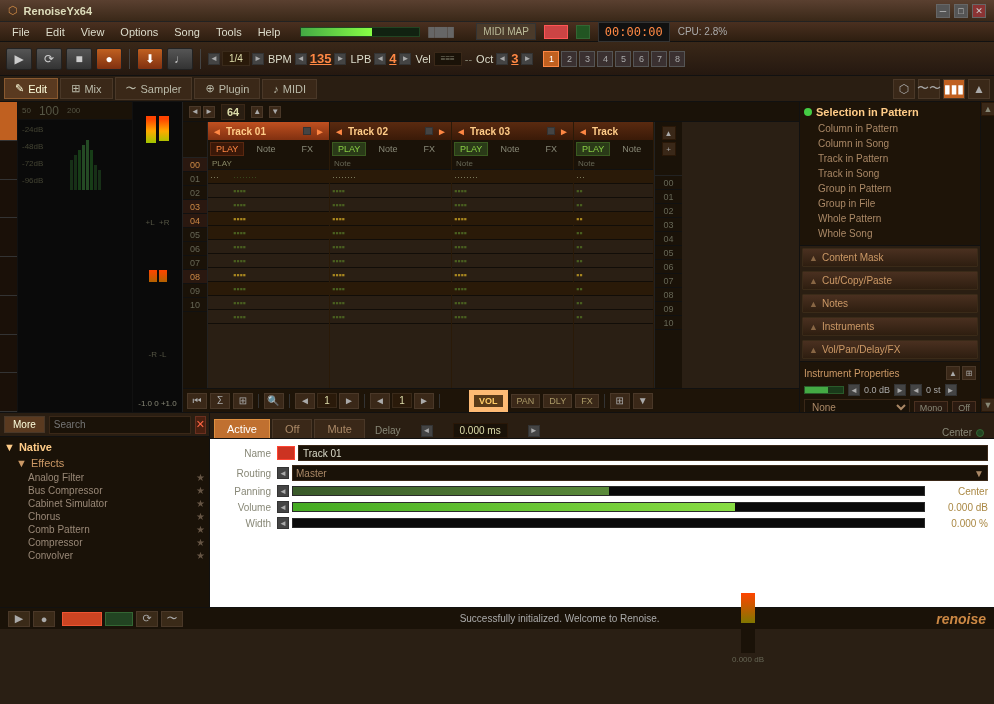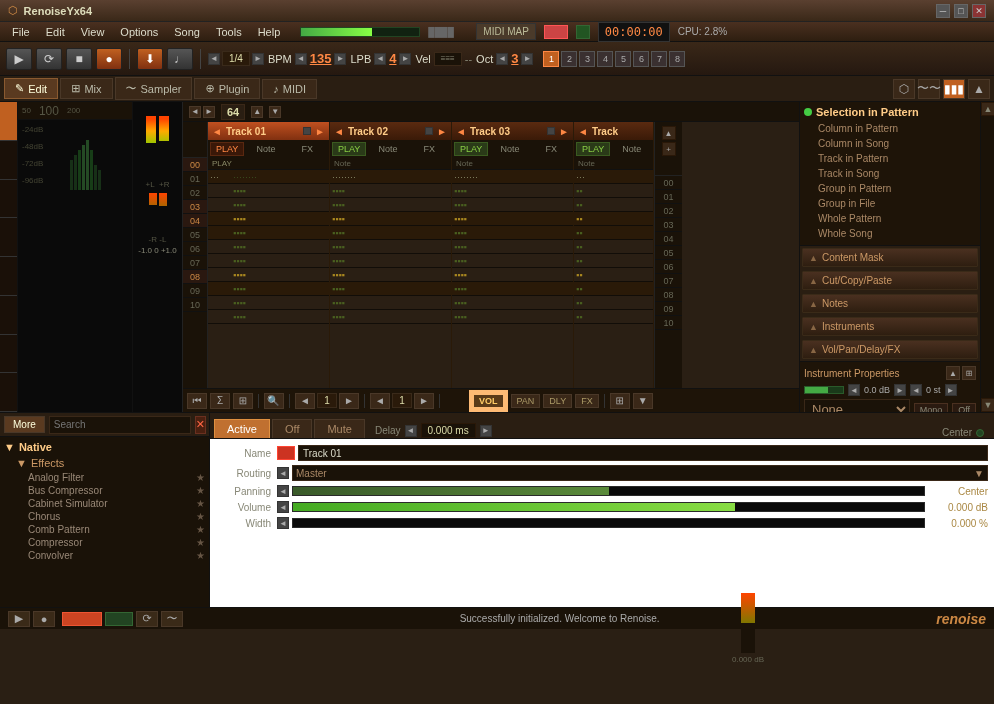--- a/index.html
+++ b/index.html
@@ -170,21 +170,21 @@
       display: flex;
       justify-content: space-between;
       align-items: center;
     }
     .knob-row { display: flex; align-items: center; gap: 4px; margin-bottom: 3px; }
     .knob-val { font-size: 9px; color: #aaa; }
     .dropdown-sm {
       background: #1a1208;
       border: 1px solid #3a2818;
       color: #aa8866;
-      font-size: 13px;
+      font-size: 10px;
       padding: 1px 3px;
       flex: 1;
     }
     .toggle-btn {
       padding: 1px 5px;
       background: #2a1a10;
       border: 1px solid #4a3020;
       color: #887;
       font-size: 9px;
       cursor: pointer;
@@ -463,21 +463,21 @@
         <rect x="10" y="30" width="3" height="40" fill="#1a4a1a" opacity="0.8"></rect>
         <rect x="14" y="25" width="3" height="45" fill="#2a5a2a" opacity="0.8"></rect>
         <rect x="18" y="20" width="3" height="50" fill="#2a5a2a" opacity="0.8"></rect>
         <rect x="22" y="30" width="3" height="40" fill="#1a4a1a" opacity="0.8"></rect>
         <rect x="26" y="45" width="3" height="25" fill="#1a3a1a" opacity="0.8"></rect>
         <rect x="30" y="50" width="3" height="20" fill="#1a3a1a" opacity="0.8"></rect>
       </svg>
     </div>
   </div>
 
-  <div style="width:50px;background:#0a0a0a;border-right:1px solid #222;display:flex;flex-direction:column;align-items:center;justify-content:flex-start;padding:4px;">
+  <div style="width:50px;background:#0a0a0a;border-right:1px solid #222;display:flex;flex-direction:column;align-items:center;justify-content:space-between;padding:4px;">
     <div style="display:flex;gap:3px;height:70px;align-items:flex-end;margin-bottom:4px;">
       <div style="width:10px;height:60px;background:linear-gradient(to top,#00aa00 0%,#88cc00 50%,#ffaa00 75%,#ff4400 95%);position:relative;">
         <div style="position:absolute;bottom:0;left:0;right:0;background:#0a0a0a;height:55%;"></div>
       </div>
       <div style="width:10px;height:60px;background:linear-gradient(to top,#00aa00 0%,#88cc00 50%,#ffaa00 75%,#ff4400 95%);position:relative;">
         <div style="position:absolute;bottom:0;left:0;right:0;background:#0a0a0a;height:58%;"></div>
       </div>
     </div>
     <div style="font-size:8px;color:#554;text-align:center;">+L&nbsp;&nbsp;+R</div>
     <div style="display:flex;gap:2px;margin-top:4px;">
@@ -927,21 +927,21 @@
         <span class="star">★</span>
       </div>
     </div>
   </div>
 
   <div id="bottom-center">
     <div id="track-tabs">
       <div class="track-tab active">Active</div>
       <div class="track-tab">Off</div>
       <div class="track-tab">Mute</div>
-      <div style="margin-left:8px;display:flex;align-items:center;gap:4px;">
+      <div style="margin-left:8px;display:flex;align-items:center;gap:20px;">
         <span style="font-size:10px;color:#887;">Delay</span>
         <div class="small-btn">◄</div>
         <span style="font-size:10px;color:#dda;background:#1a1208;border:1px solid #2a1808;padding:1px 6px;">0.000 ms</span>
         <div class="small-btn">►</div>
       </div>
       <div style="margin-left:auto;display:flex;align-items:center;gap:4px;padding-right:6px;">
         <span style="font-size:10px;color:#887;">Center</span>
         <div style="width:8px;height:8px;background:#224422;border:1px solid #336633;border-radius:50%"></div>
       </div>
     </div>

